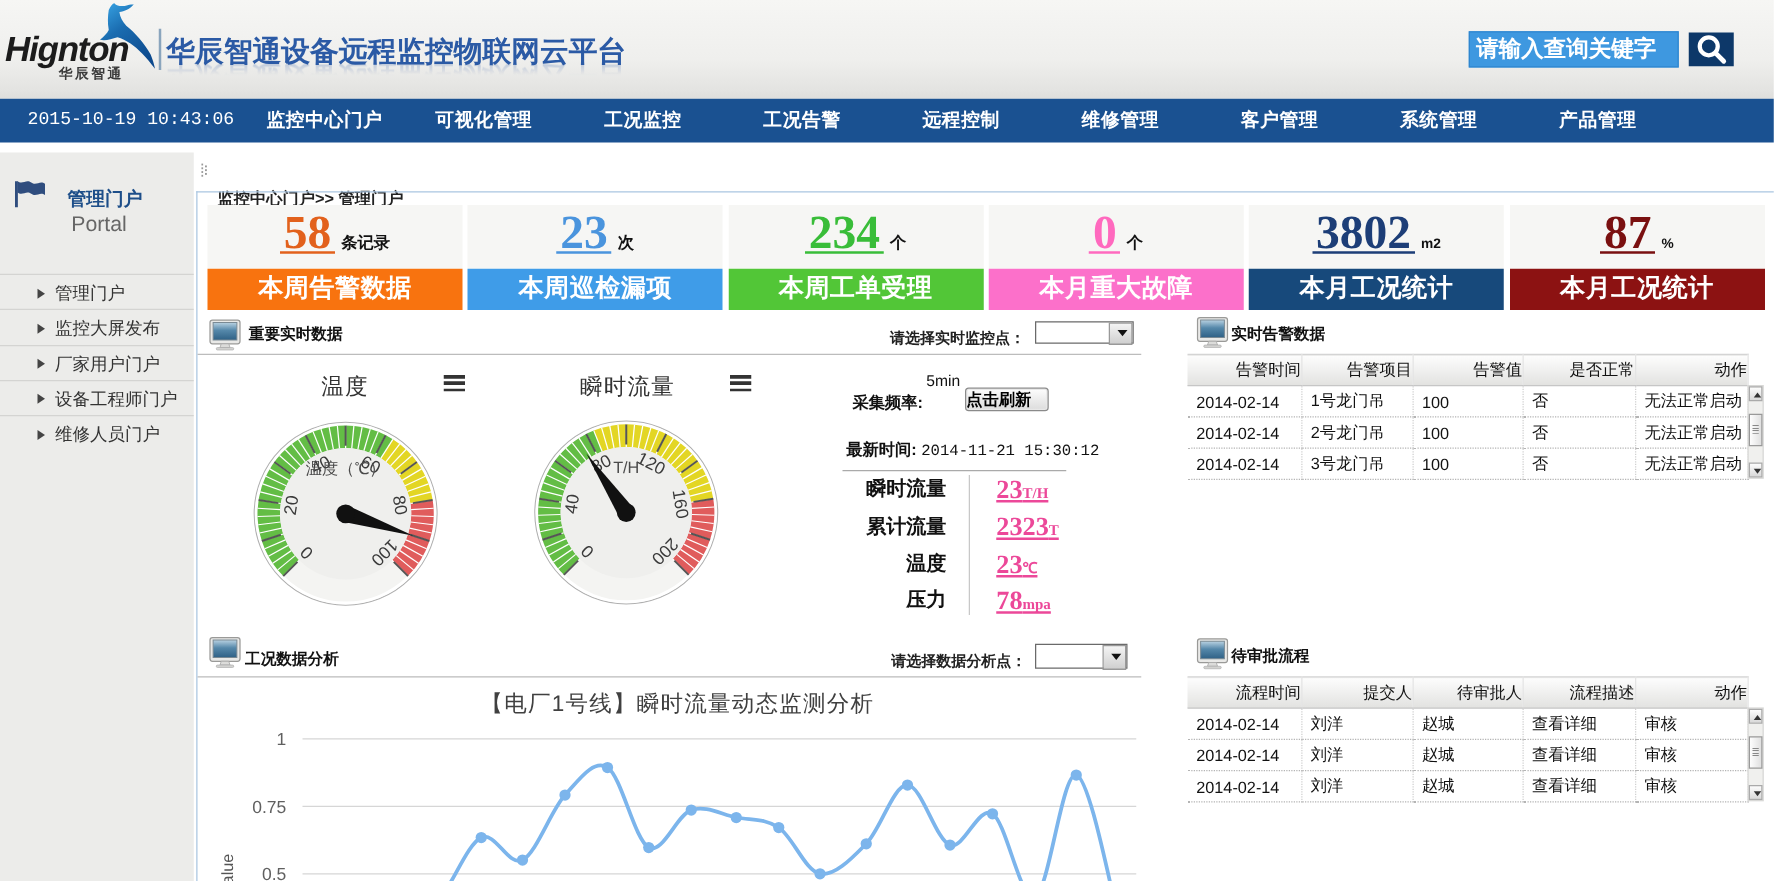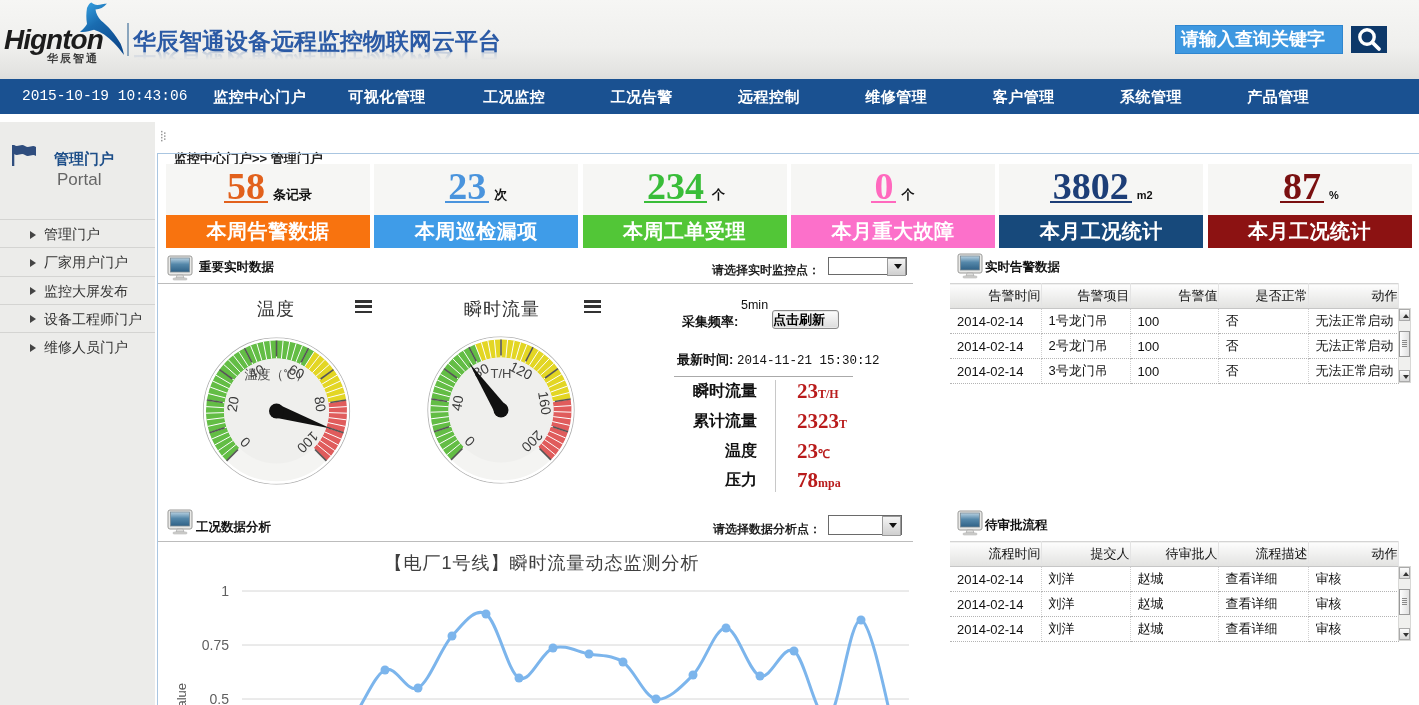--- a/index.html
+++ b/index.html
@@ -60,21 +60,21 @@
   border-bottom:2.5px solid #333; }
 .hamb:after { content:""; position:absolute; left:0; top:2px; width:17px; height:3px; background:#333; }
 .ifr { position:absolute; font-size:13px; color:#111; }
 .refreshbtn { position:absolute; left:772px; top:310px; width:67px; height:19px;
   background:linear-gradient(#fdfdfd,#dcdcdc); border:1px solid #8a8a8a; border-radius:2px;
   font-size:13px; font-weight:bold; text-align:left; line-height:17px; border-radius:3px; box-shadow:0 0 0 1px #e8e8e8 inset; }
 .dtable { position:absolute; left:674px; top:377px; width:180px; }
 .dtable .row { height:29.7px; display:flex; align-items:center; }
 .dtable .lab { width:83px; text-align:right; font-size:16px; font-weight:bold; color:#111; }
 .dtable .val { margin-left:40px; font-family:"Liberation Serif",serif; font-weight:bold;
-  font-size:21px; color:#b91c1c; }
+  font-size:21px; color:#ec4899; text-decoration:underline; }
 .dtable .un { font-size:12px; font-weight:bold; }
 .vline { position:absolute; width:1px; background:#c8c8c8; }
 table.grid { position:absolute; border-collapse:collapse; table-layout:fixed; width:448px;
   font-size:13px; color:#111; }
 table.grid th { background:linear-gradient(#fdfdfd,#e2e2e0); font-weight:normal; text-align:right;
   height:25px; padding-left:7px; border-top:1px solid #d4d4d4; border-bottom:1px solid #c6c6c6;
   border-right:1px solid #e4e4e4; font-size:13px; }
 table.grid td { height:25px; padding-left:7px; border-bottom:1px dotted #b4b4b4;
   border-right:1px dotted #d0d0d0; white-space:nowrap; }
 .sbar { position:absolute; width:13px; height:75px; background:#f0f0ee; border:1px solid #d8d8d6; }
@@ -127,22 +127,22 @@
   </div>
 <div id="sidebar"></div>
 <svg class="abs" style="left:12px;top:144px" width="26" height="22" viewBox="0 0 26 22">
   <path d="M1,1 L1,22" stroke="#2f4d7e" stroke-width="2.6"></path>
   <path d="M2,1 C6,4 9,-1 13,2 C17,5 20,0 24,3 L24,12 C20,9 17,14 13,11 C9,8 6,13 2,10 Z" fill="#2f4d7e"></path>
 </svg>
 <div id="sb-title">管理门户</div>
 <div id="sb-portal">Portal</div>
 <div id="sb-menu">
   <div>管理门户</div>
+    <div>监控大屏发布</div>
     <div>厂家用户门户</div>
-    <div>监控大屏发布</div>
     <div>设备工程师门户</div>
     <div>维修人员门户</div>
 </div>
 <svg id="crumbicon" class="abs" style="left:161px;top:130px" width="8" height="15" viewBox="0 0 8 15">
   <g fill="#999">
       <rect x="0" y="0" width="2" height="2"></rect>
       <rect x="4" y="2" width="2" height="2"></rect>
   <rect x="0" y="4" width="2" height="2"></rect>
       <rect x="4" y="6" width="2" height="2"></rect>
   <rect x="0" y="8" width="2" height="2"></rect>

